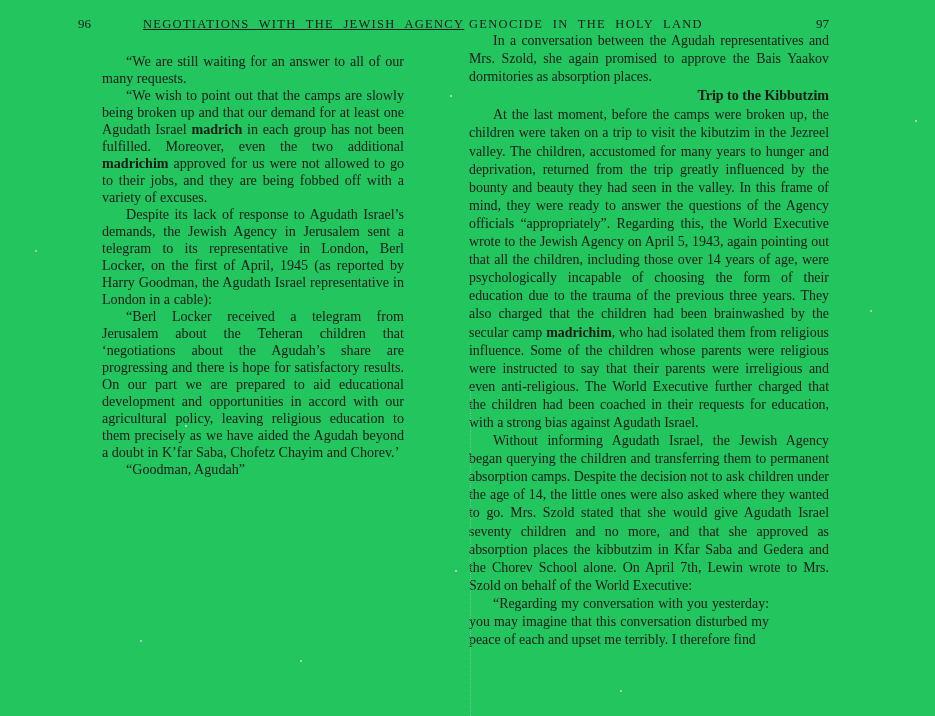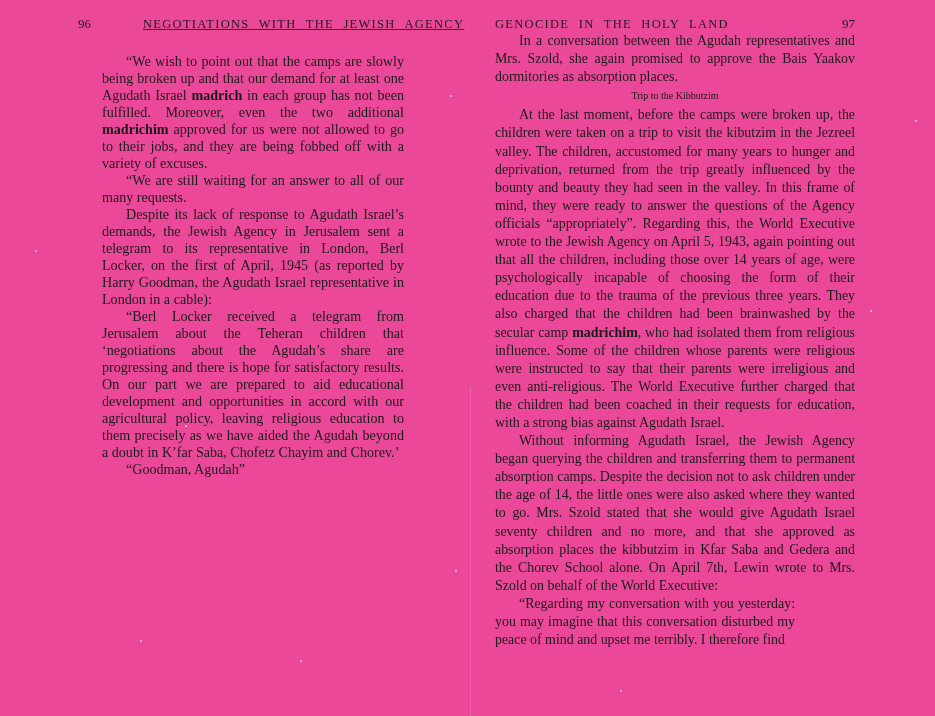--- a/index.html
+++ b/index.html
@@ -1,29 +1,29 @@
 <!DOCTYPE html>
 <html><head>
 <meta charset="utf-8">
 <style>
   html, body { margin: 0; padding: 0; background: #ffffff; }
   .spread {
     position: relative;
     width: 935px;
     height: 716px;
-    background: #ec4899;
+    background: #22c55e;
     overflow: hidden;
     font-family: "Liberation Serif", "DejaVu Serif", serif;
     color: #1a1a1a;
   }
 
   
   .page { position: absolute; top: 16px; }
   .page-left  { left: 78px;  width: 356px; }
-  .page-right { left: 495px; width: 360px; }
+  .page-right { left: 469px; width: 360px; }
 
   .page-header {
     display: flex;
     align-items: baseline;
     font-size: 12.5px;
     letter-spacing: 1.3px;
     word-spacing: 5px;
     white-space: nowrap;
   }
   .pagenum { letter-spacing: 0; word-spacing: 0; font-size: 13px; }
@@ -44,23 +44,23 @@
   .quote-block { margin-left: 24px; width: 302px; }
   .signature {
     margin: 0 -6px 0 0;
     text-align: right;
     text-indent: 0;
   }
   .closing { text-indent: 22px; }
 
   .section-heading {
     margin: 1px 0;
-    font-weight: normal;
-    font-size: 10px;
-    text-align: center;
+    font-weight: bold;
+    font-size: 14px;
+    text-align: right;
   }
   .quote-right { margin-left: 36px; width: 300px; }
   b { font-weight: bold; }
 
   
   .scan-divider {
     position: absolute;
     left: 470px; top: 388px;
     height: 328px; width: 0;
     border-left: 1px dotted #bdbdbd;
@@ -81,40 +81,40 @@
 <div class="spread">
 
   <div class="page page-left">
     <div class="page-header">
       <span class="pagenum">96</span>
       <span class="running-title">NEGOTIATIONS WITH THE JEWISH AGENCY</span>
     </div>
 
     <div class="body-left">
       <div class="quote-block">
+        <p class="para"><span>“We are still waiting for an answer to all of our many requests.</span></p>
         <p class="para"><span>“We wish to point out that the camps are slowly being broken up and that our demand for at least one Agudath Israel </span><b>madrich</b><span> in each group has not been fulfilled.  Moreover, even the two additional </span><b>madrichim</b><span> approved for us were not allowed to go to their jobs, and they are being fobbed off with a variety of excuses.</span></p>
-        <p class="para"><span>“We are still waiting for an answer to all of our many requests.</span></p>
         <p class="para"><span>Despite its lack of response to Agudath Israel’s demands, the Jewish Agency in Jerusalem sent a telegram to its representative in London, Berl Locker, on the first of April, 1945 (as reported by Harry Goodman, the Agudath Israel representative in London in a cable):</span></p>
         <p class="para"><span>“Berl Locker received a telegram from Jerusalem about the Teheran children that ‘negotiations about the Agudah’s share are progressing and there is hope for satisfactory results.  On our part we are prepared to aid educational development and opportunities in accord with our agricultural policy, leaving religious education to them precisely as we have aided the Agudah beyond a doubt in K’far Saba, Chofetz Chayim and Chorev.’</span></p>
         <p class="para signature">“Goodman, Agudah”</p>
       </div>
     </div>
   </div>
 
   <div class="page page-right">
     <div class="page-header">
       <span class="running-title">GENOCIDE IN THE HOLY LAND</span>
       <span class="pagenum">97</span>
     </div>
 
     <div class="body-right">
       <p class="para">In a conversation between the Agudah representatives and Mrs. Szold, she again promised to approve the Bais Yaakov dormitories as absorption places.</p>
       <p class="section-heading">Trip to the Kibbutzim</p>
       <p class="para"><span>At the last moment, before the camps were broken up, the children were taken on a trip to visit the kibutzim in the Jezreel valley.  The children, accustomed for many years to hunger and deprivation, returned from the trip greatly influenced by the bounty and beauty they had seen in the valley.  In this frame of mind, they were ready to answer the questions of the Agency officials “appropriately”.  Regarding this, the World Executive wrote to the Jewish Agency on April 5, 1943, again pointing out that all the children, including those over 14 years of age, were psychologically incapable of choosing the form of their education due to the trauma of the previous three years.  They also charged that the children had been brainwashed by the secular camp </span><b>madrichim</b><span>, who had isolated them from religious influence.  Some of the children whose parents were religious were instructed to say that their parents were irreligious and even anti-religious.  The World Executive further charged that the children had been coached in their requests for education, with a strong bias against Agudath Israel.</span></p>
       <p class="para"><span>Without informing Agudath Israel, the Jewish Agency began querying the children and transferring them to permanent absorption camps.  Despite the decision not to ask children under the age of 14, the little ones were also asked where they wanted to go.  Mrs. Szold stated that she would give Agudath Israel seventy children and no more, and that she approved as absorption places the kibbutzim in Kfar Saba and Gedera and the Chorev School alone.  On April 7th, Lewin wrote to Mrs. Szold on behalf of the World Executive:</span></p>
-      <p class="para quote-right">“Regarding my conversation with you yesterday: you may imagine that this conversation disturbed my peace of mind and upset me terribly.  I therefore find</p>
+      <p class="para quote-right">“Regarding my conversation with you yesterday: you may imagine that this conversation disturbed my peace of each and upset me terribly.  I therefore find</p>
     </div>
   </div>
 
   <div class="scan-divider"></div>
   <div class="scan-speckles"></div>
 
 </div>
 
 </body></html>

